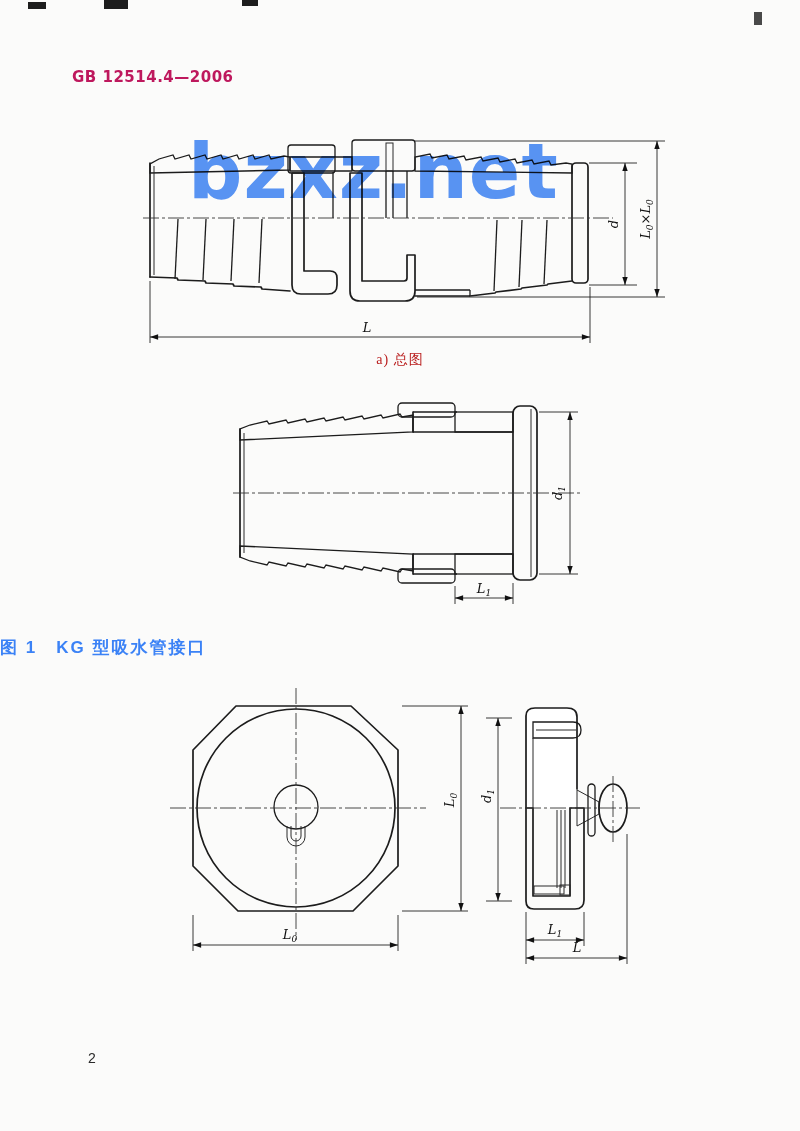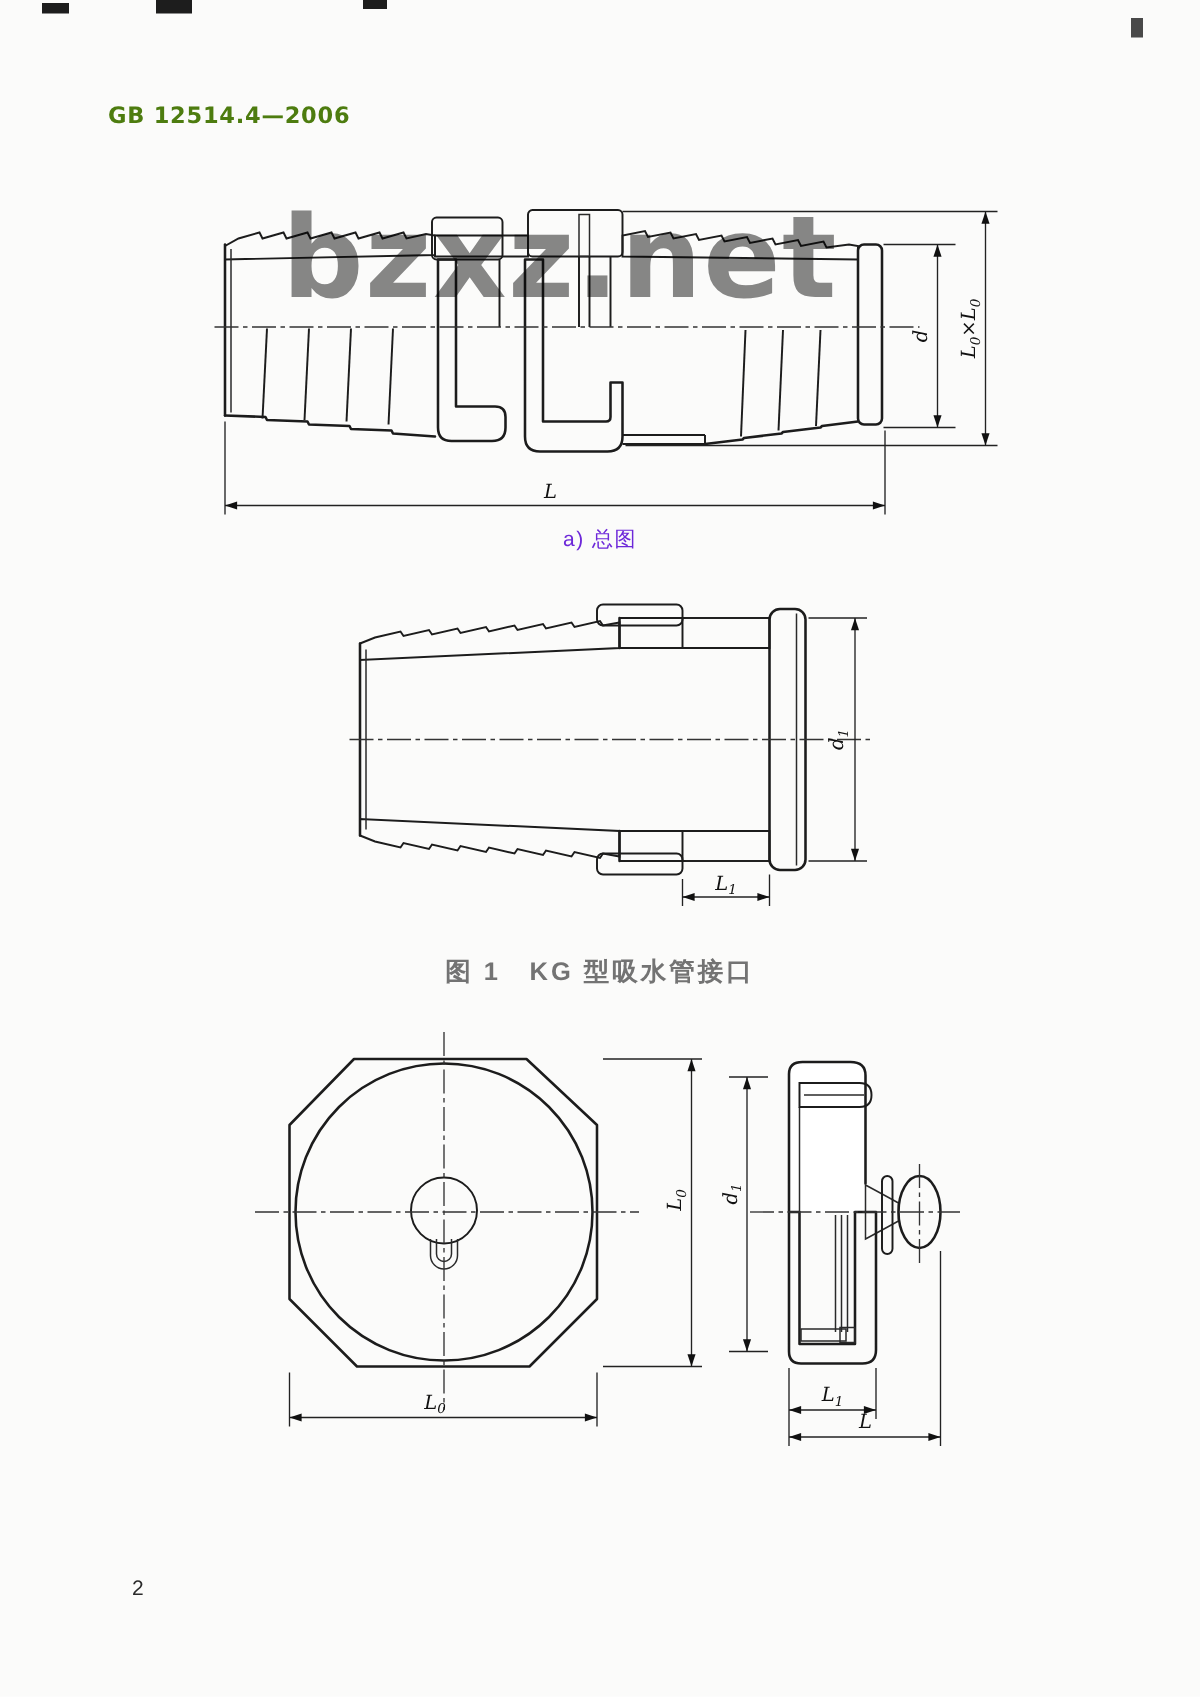--- a/index.html
+++ b/index.html
@@ -6,42 +6,42 @@
   #page{
     position:relative;
     width:800px;height:1131px;
     background:#fbfbfa;
     font-family:"Liberation Sans","DejaVu Sans",sans-serif;
     overflow:hidden;
   }
   .abs{position:absolute;}
   #std-code{
     left:72px;top:68px;
-    font-size:15px;font-weight:bold;color:#4d7c0f;letter-spacing:.5px;
+    font-size:15px;font-weight:bold;color:#be185d;letter-spacing:.5px;
     font-family:"DejaVu Sans","Liberation Sans",sans-serif;
   }
   .caption{
-    left:0;width:800px;text-align:center;color:#6d28d9;
-    font-size:14px;letter-spacing:1px;
+    left:0;width:800px;text-align:center;color:#b91c1c;
+    font-size:14px;letter-spacing:1px;font-family:Liberation Serif, serif;
   }
   .fig-title{
-    left:0;width:800px;text-align:center;color:#737373;
+    left:0;width:800px;color:#3b82f6;
     font-weight:bold;letter-spacing:2px;
   }
   #fig1-title{top:636px;font-size:17px;}
   #fig2-title{top:977px;font-size:16px;}
   #caption-a{top:351px;}
   #caption-b{top:617px;}
   #page-num{
     left:88px;top:1050px;font-size:14px;color:#2a2a2a;
   }
   #watermark{
     left:188px;top:134px;
     font-size:76px;font-weight:700;line-height:1;
-    color:#737373;opacity:.85;
+    color:#3b82f6;opacity:.85;
     mix-blend-mode:multiply;
     letter-spacing:1px;z-index:6;
     font-family:"DejaVu Sans","Liberation Sans",sans-serif;
     pointer-events:none;
   }
   .mark{background:#1d1d1d;}
   svg{position:absolute;overflow:visible;}
   
   .ln{stroke:#1c1c1c;stroke-width:1.7;fill:none;stroke-linejoin:round;stroke-linecap:round;}
   .md{stroke:#1c1c1c;stroke-width:1.3;fill:none;}

